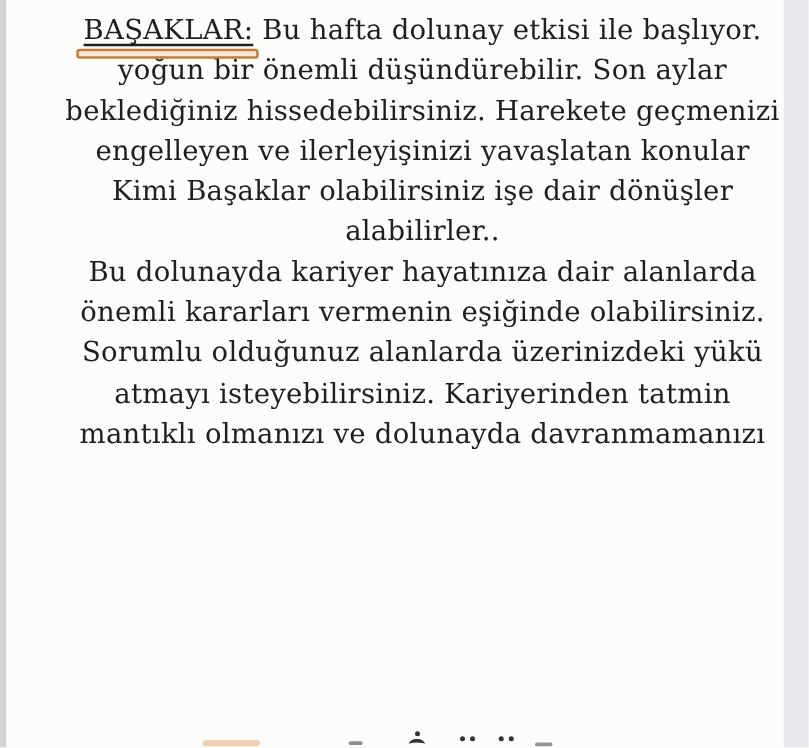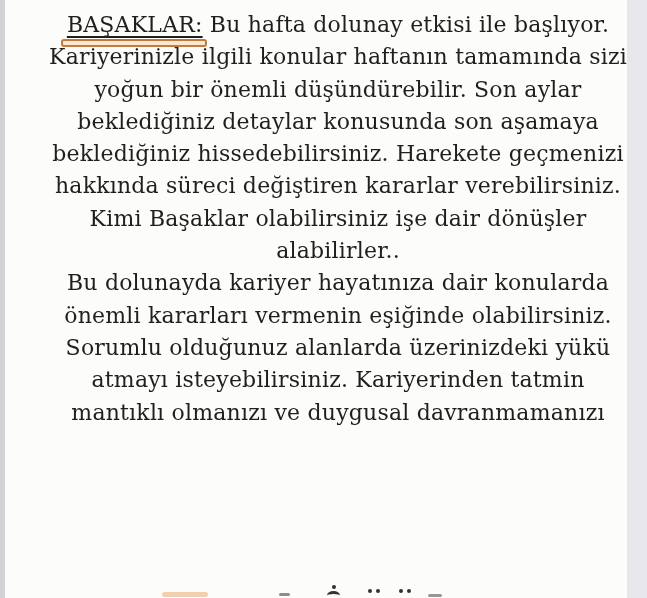--- a/index.html
+++ b/index.html
@@ -74,32 +74,30 @@
   <div class="edge-strip left"></div>
   <div class="edge-strip right"></div>
 
   <div class="text-block">
     <div class="line">
       <span class="sign-heading">
         <span>BAŞAKLAR:</span>
         <span class="heading-mark"></span>
       </span><span> Bu hafta dolunay etkisi ile başlıyor.</span>
     </div>
-    <div class="line">Kariyerinizle ilgili konular haftanın tamamında sizi</div>
     <div class="line">yoğun bir önemli düşündürebilir. Son aylar</div>
-    <div class="line">beklediğiniz detaylar konusunda son aşamaya</div>
     <div class="line">beklediğiniz hissedebilirsiniz. Harekete geçmenizi</div>
-    <div class="line">hakkında süreci değiştiren kararlar verebilirsiniz.</div>
+    <div class="line">engelleyen ve ilerleyişinizi yavaşlatan konular</div>
     <div class="line">Kimi Başaklar olabilirsiniz işe dair dönüşler</div>
     <div class="line">alabilirler..</div>
-    <div class="line">Bu dolunayda kariyer hayatınıza dair konularda</div>
+    <div class="line">Bu dolunayda kariyer hayatınıza dair alanlarda</div>
     <div class="line">önemli kararları vermenin eşiğinde olabilirsiniz.</div>
     <div class="line">Sorumlu olduğunuz alanlarda üzerinizdeki yükü</div>
     <div class="line">atmayı isteyebilirsiniz. Kariyerinden tatmin</div>
-    <div class="line">mantıklı olmanızı ve duygusal davranmamanızı</div>
+    <div class="line">mantıklı olmanızı ve dolunayda davranmamanızı</div>
   </div>
 
   <div class="clipped-line">
     <span class="frag orange-smudge" style="left:162px; top:592px;"></span>
     <span class="frag bar" style="left:279px; top:593px; width:11px; opacity:.55;"></span>
     <span class="frag dot" style="left:332px; top:585px;"></span>
     <span class="frag arc" style="left:327px; top:591px;"></span>
     <span class="frag dot" style="left:368px; top:589px;"></span>
     <span class="frag dot" style="left:376px; top:589px;"></span>
     <span class="frag dot" style="left:399px; top:589px;"></span>

